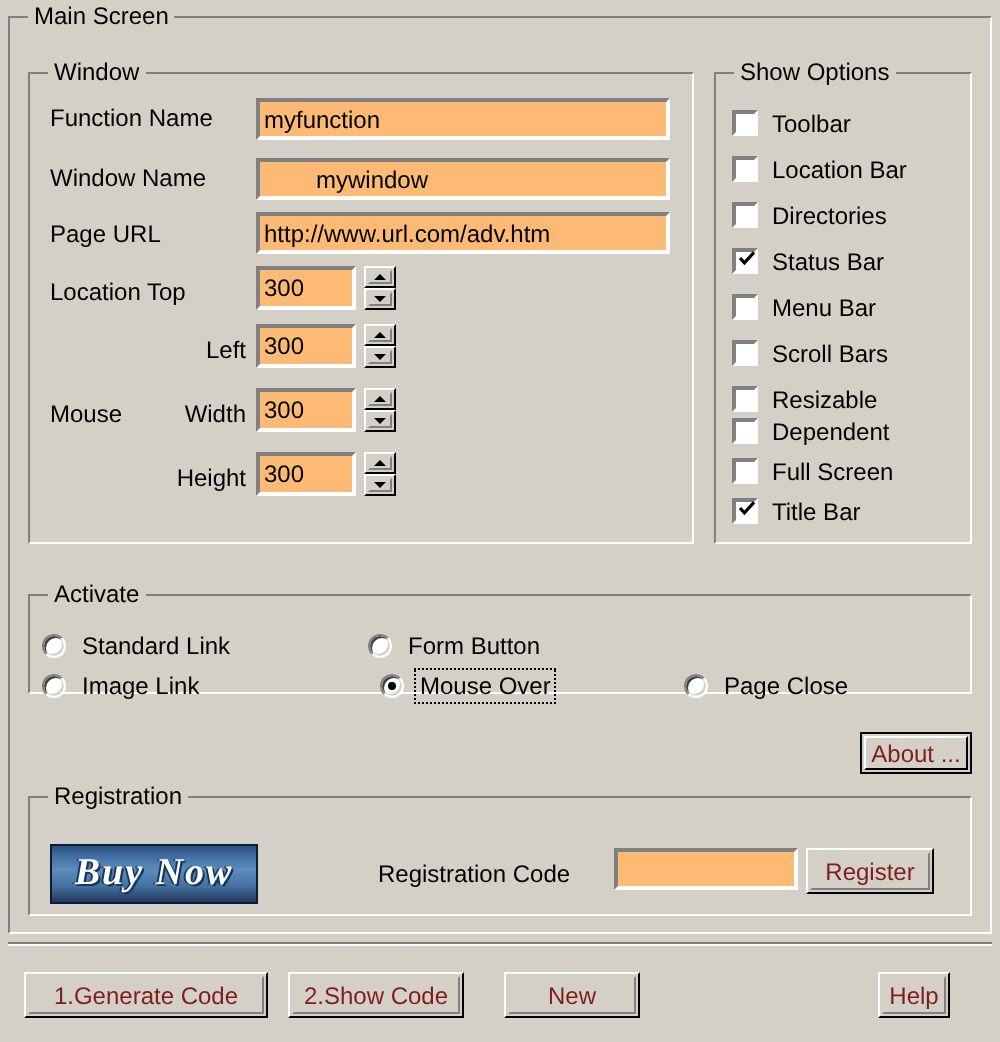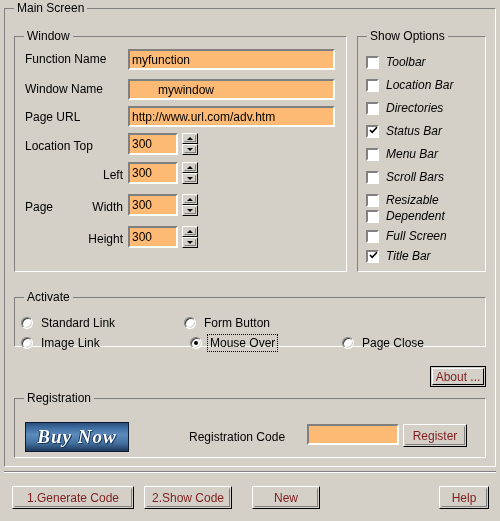--- a/index.html
+++ b/index.html
@@ -116,24 +116,23 @@
     position: relative;
     z-index: 2;
   }
   .arrow.u { border-left: 3px solid transparent; border-right: 3px solid transparent; border-bottom: 3px solid #000; }
   .arrow.d { border-left: 3px solid transparent; border-right: 3px solid transparent; border-top: 3px solid #000; }
 
   
   .cbrow {
     position: absolute;
     display: flex;
-    align-items: flex-end;
+    align-items: center;
     height: 15px;
     white-space: nowrap;
-    font-style: italic;
   }
   .cbox {
     width: 13px;
     height: 13px;
     box-sizing: border-box;
     background: #ffffff;
     border: 2px solid;
     border-color: #808080 #ffffff #ffffff #808080;
     position: relative;
     flex: 0 0 auto;
@@ -303,21 +302,21 @@
   </div>
   <div class="spin" style="left:182px; top:162px;">
     <div class="sbtn up">
         <i class="arrow u"></i>
       </div>
     <div class="sbtn down">
         <i class="arrow d"></i>
       </div>
   </div>
 
-  <div class="lbl" style="left:25px; top:200px;">Page</div>
+  <div class="lbl" style="left:25px; top:200px;">Mouse</div>
   <div class="lbl right" style="left:25px; top:200px; width:98px;">Width</div>
   <div class="tfield" style="left:128px; top:194px; width:50px; height:22px;">
     <span>300</span>
   </div>
   <div class="spin" style="left:182px; top:194px;">
     <div class="sbtn up">
         <i class="arrow u"></i>
       </div>
     <div class="sbtn down">
         <i class="arrow d"></i>
@@ -443,17 +442,17 @@
 
   <div class="btn" style="left:12px; top:486px; width:122px; height:23px;">
     <span>1.Generate Code</span>
   </div>
   <div class="btn" style="left:144px; top:486px; width:88px; height:23px;">
     <span>2.Show Code</span>
   </div>
   <div class="btn" style="left:252px; top:486px; width:68px; height:23px;">
     <span>New</span>
   </div>
-  <div class="btn" style="left:439px; top:486px; width:50px; height:23px;">
+  <div class="btn" style="left:439px; top:486px; width:36px; height:23px;">
     <span>Help</span>
   </div>
 
 </div>
 
 </body></html>

